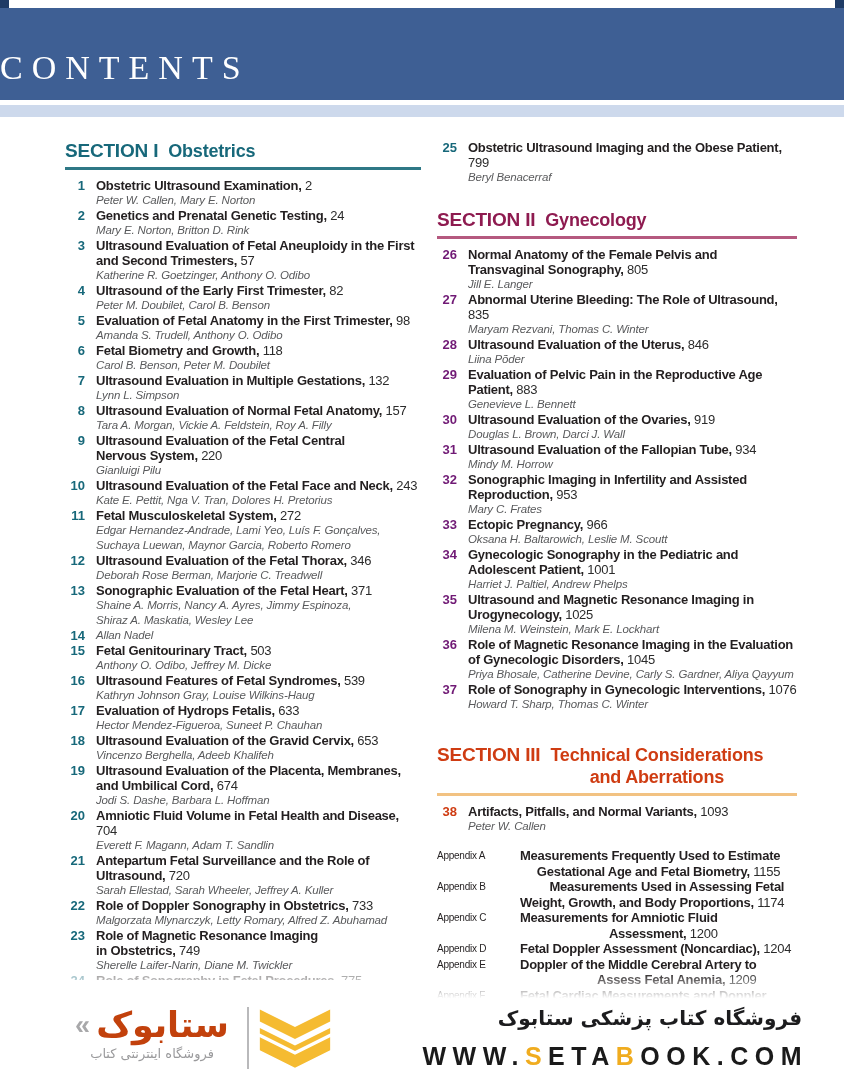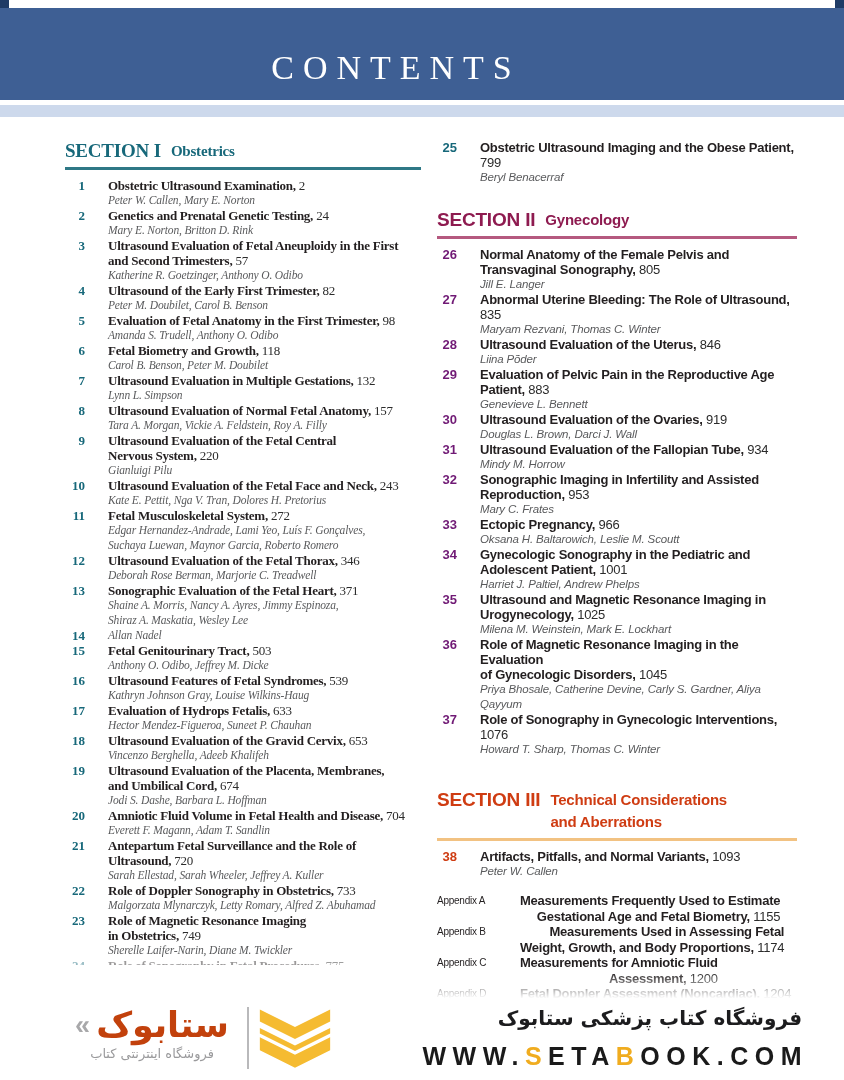--- a/index.html
+++ b/index.html
@@ -3,44 +3,44 @@
 <meta charset="utf-8">
 <style>
   html,body{margin:0;padding:0;background:#fff;}
   #page{position:relative;width:844px;height:1080px;background:#fff;overflow:hidden;
         font-family:"Liberation Sans",sans-serif;-webkit-font-smoothing:antialiased;}
 
   
   .corner-mark{position:absolute;top:0;width:9px;height:27px;background:#1f3b66;}
   .corner-left{left:0;} .corner-right{right:0;}
   .band{position:absolute;left:0;top:8px;width:844px;height:92px;background:#3e5f94;
-        display:flex;align-items:flex-end;justify-content:center;}
+        display:flex;align-items:flex-end;justify-content:flex-start;}
   .band-title{color:#ffffff;font-family:"Liberation Serif",serif;font-size:34px;
         letter-spacing:9px;padding:0 52px 13px 0;font-weight:400;}
   .stripe{position:absolute;left:0;top:105px;width:844px;height:12px;background:#cdd9ec;}
 
   
   .col{position:absolute;top:140px;}
-  #col-left{left:65px;width:356px;font-family:Liberation Serif, serif;}
+  #col-left{left:65px;width:356px;}
   #col-right{left:437px;width:360px;}
 
   .sec{margin:0 0 8px 0;}
   .sec-line{display:flex;gap:10px;align-items:flex-start;}
   .sec-label{font-size:19px;font-weight:bold;letter-spacing:-0.2px;white-space:nowrap;line-height:22px;}
-  .sec-title{font-size:15px;font-weight:bold;letter-spacing:-0.2px;white-space:pre-line;
-             text-align:left;line-height:22px;}
+  .sec-title{font-size:18px;font-weight:bold;letter-spacing:-0.2px;white-space:pre-line;
+             text-align:center;line-height:22px;}
   .sec-rule{height:3px;margin-top:5px;}
   .sec[data-theme="teal"] .sec-label,.sec[data-theme="teal"] .sec-title{color:#17687a;}
   .sec[data-theme="teal"] .sec-rule{background:#2e7886;}
   .sec[data-theme="maroon"] .sec-label,.sec[data-theme="maroon"] .sec-title{color:#8e1b50;}
   .sec[data-theme="maroon"] .sec-rule{background:#b5597f;}
   .sec[data-theme="orange"] .sec-label,.sec[data-theme="orange"] .sec-title{color:#cf3c12;}
   .sec[data-theme="orange"] .sec-rule{background:#f2c282;}
 
-  .chap{display:flex;gap:12px;}
+  .chap{display:flex;}
   .chap .num{flex:none;width:20px;text-align:right;font-weight:bold;font-size:13px;line-height:15px;}
   .chap[data-theme="teal"] .num{color:#17687a;}
   .chap[data-theme="maroon"] .num{color:#701a75;}
   .chap[data-theme="orange"] .num{color:#cf3c12;}
   .chap .body{margin-left:11px;min-width:0;}
   .ct{font-size:13px;line-height:15px;color:#231f20;letter-spacing:-0.25px;}
   .ct .t{font-weight:bold;white-space:pre-line;}
   .ct .pg{font-weight:400;color:#2b2b2b;}
   .au{font-style:italic;color:#595a5c;font-size:11.5px;line-height:15px;
       letter-spacing:-0.15px;white-space:pre-line;}

